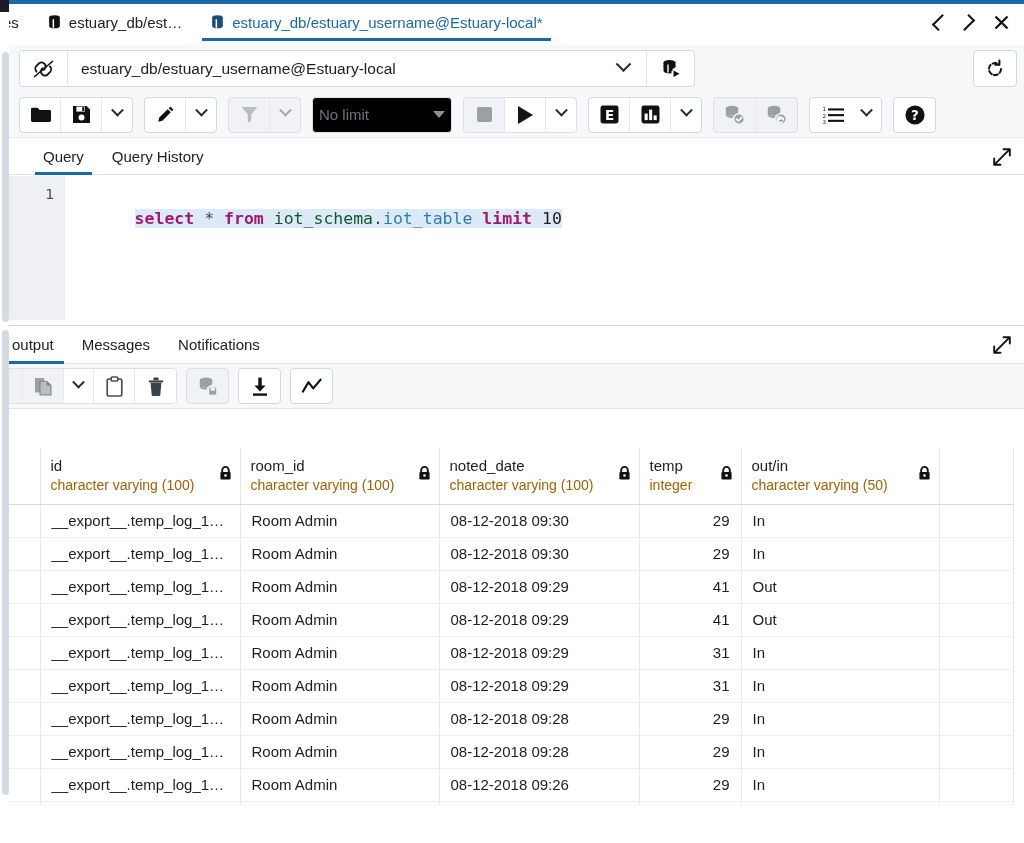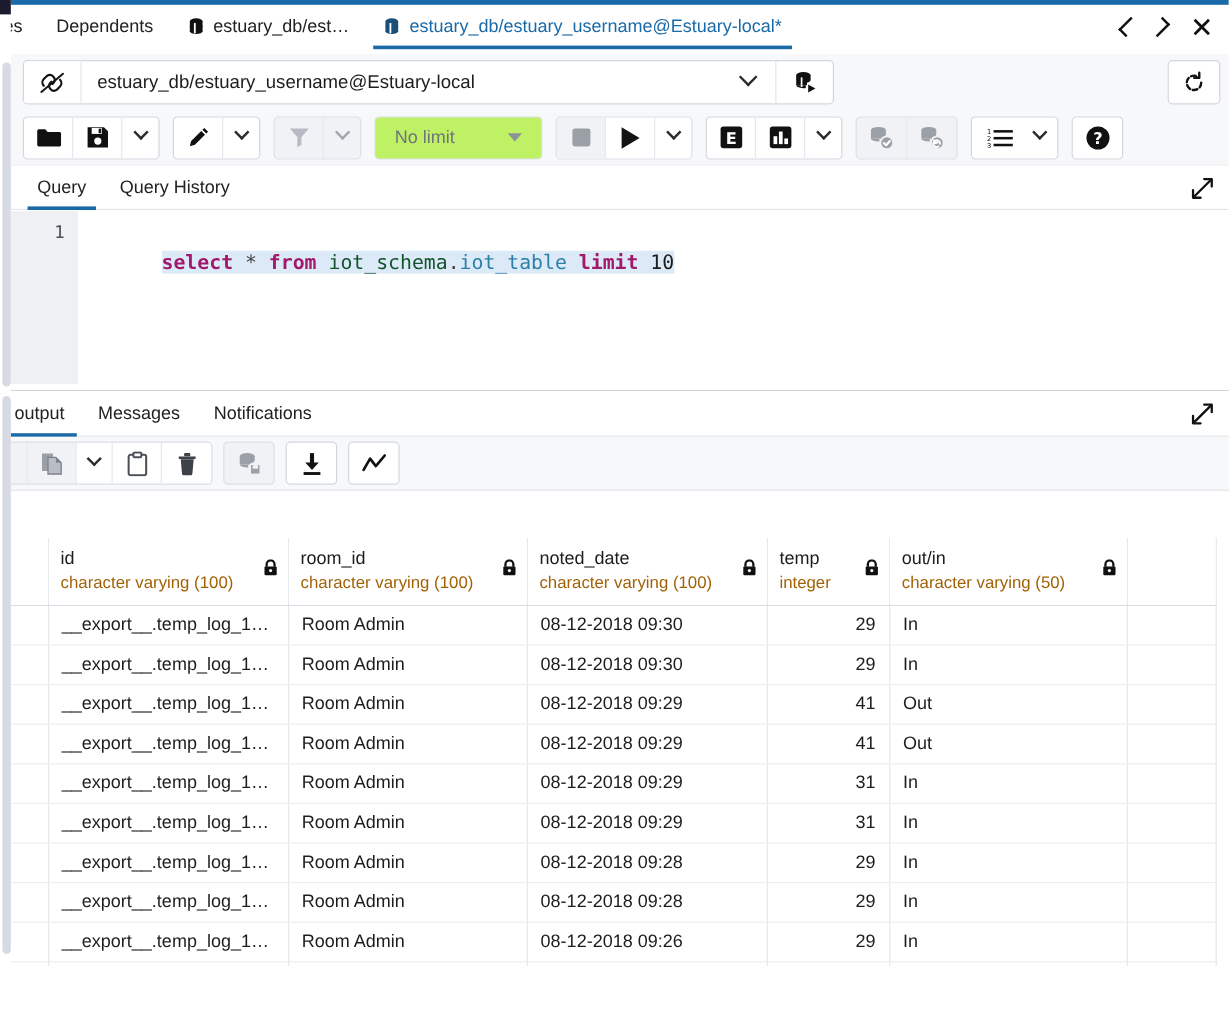--- a/index.html
+++ b/index.html
@@ -124,43 +124,43 @@
   .tgrp.disabled { background: #f1f2f5; border-color:#dcdfe5; }
   .tbtn {
     min-width: 41px; padding: 0 9px;
     display: flex; align-items: center; justify-content: center;
     border-right: 1px solid #e6e8ec; cursor: pointer; background: transparent;
   }
   .tbtn:last-child { border-right: none; }
   .tbtn.w-split { min-width: 30px; padding: 0 6px; }
   .tbtn.dis { cursor: default; }
   .limit-box {
-    height: 36px; min-width: 140px; padding: 0 16px;
-    border: 1px solid #dcdfe5; border-radius: 4px; background: #bef264;
+    height: 36px; min-width: 140px; padding: 0 6px;
+    border: 1px solid #dcdfe5; border-radius: 4px; background: #000000;
     display: flex; align-items: center; justify-content: space-between; gap: 16px;
     font-size: 15px; color: #6f747c; cursor: pointer;
   }
   .tri-dn {
     width: 0; height: 0; border-left: 6px solid transparent; border-right: 6px solid transparent;
     border-top: 7px solid #8d9299;
   }
   .sq-stop { width: 15px; height: 15px; background: #9aa0a6; border-radius: 2px; }
   .play-tri {
     width: 0; height: 0; border-left: 15px solid #141414;
     border-top: 9px solid transparent; border-bottom: 9px solid transparent;
   }
 
   
   .qpanel {
     position: absolute; left: 9px; top: 137px; width: 1015px; height: 183px;
     background: #ffffff; border-top: 1px solid #e6e8ec;
   }
   .qtabs {
     position: relative; height: 37px; display: flex; align-items: center;
-    padding-left: 10px; gap: 4px;
+    padding-left: 22px; gap: 4px;
     border-bottom: 1px solid #e2e5ea; background: #fff;
   }
   .qtab {
     height: 37px; padding: 0 12px; display: flex; align-items: center;
     font-size: 15px; color: #222; cursor: pointer; position: relative;
   }
   .qtab.active::after {
     content:""; position:absolute; left:4px; right:4px; bottom:0; height:3px;
     background:#1a6aa8;
   }
@@ -256,23 +256,20 @@
 </head>
 <body>
 
 <div class="tabstrip">
   <div class="dark-cap"></div>
   <div class="blue-top"></div>
 
   <div class="tabs">
     <div class="tab first">
       <span>es</span>
-    </div>
-    <div class="tab">
-      <span>Dependents</span>
     </div>
     <div class="tab">
       <span>
         <svg class="db-ico" viewBox="0 0 15 16">
           <ellipse cx="7.5" cy="2.6" rx="5.3" ry="2.3" fill="#111"></ellipse>
           <rect x="2.2" y="2.6" width="10.6" height="4.2" fill="#111"></rect>
           <ellipse cx="7.5" cy="6.8" rx="5.3" ry="2.3" fill="#111"></ellipse>
           <rect x="2.2" y="7" width="10.6" height="4" fill="#111"></rect>
           <ellipse cx="7.5" cy="11" rx="5.3" ry="2.3" fill="#111"></ellipse>
           <rect x="5.6" y="4.2" width="1.5" height="8.6" fill="#fff"></rect>

